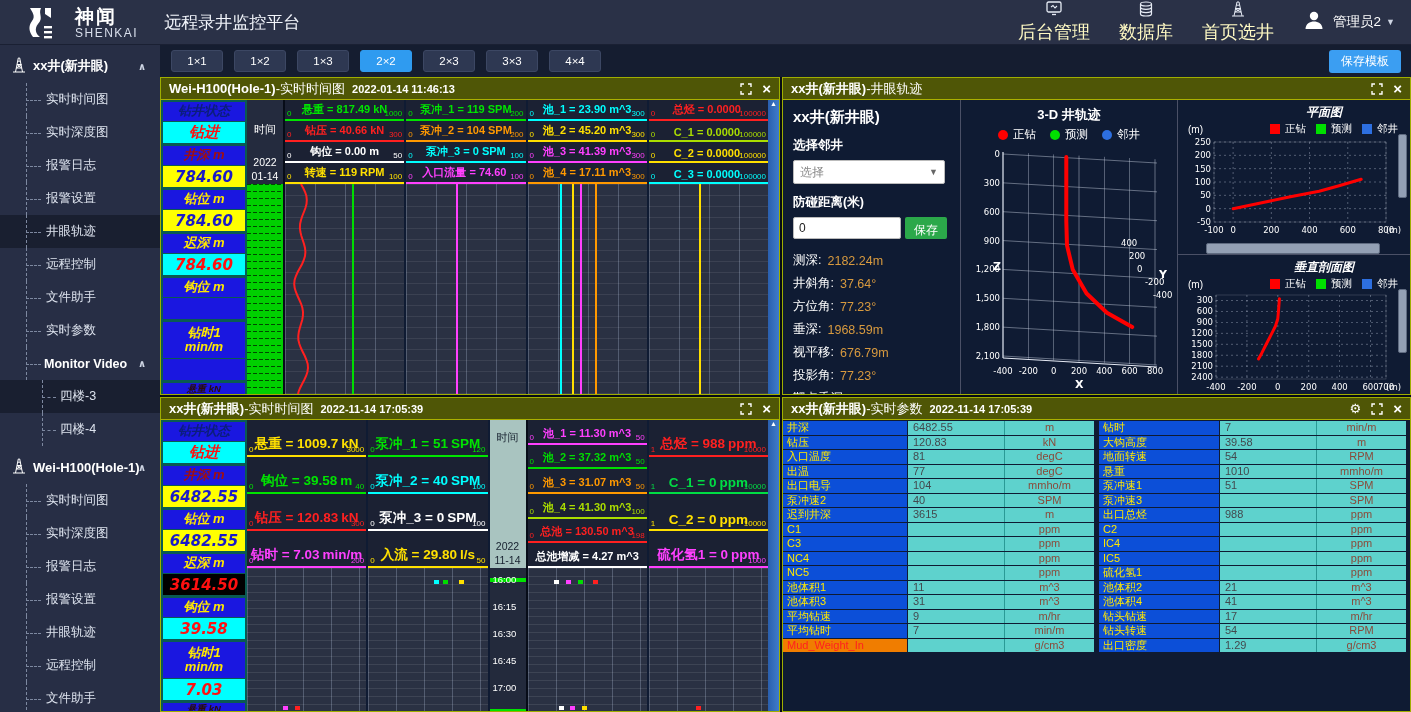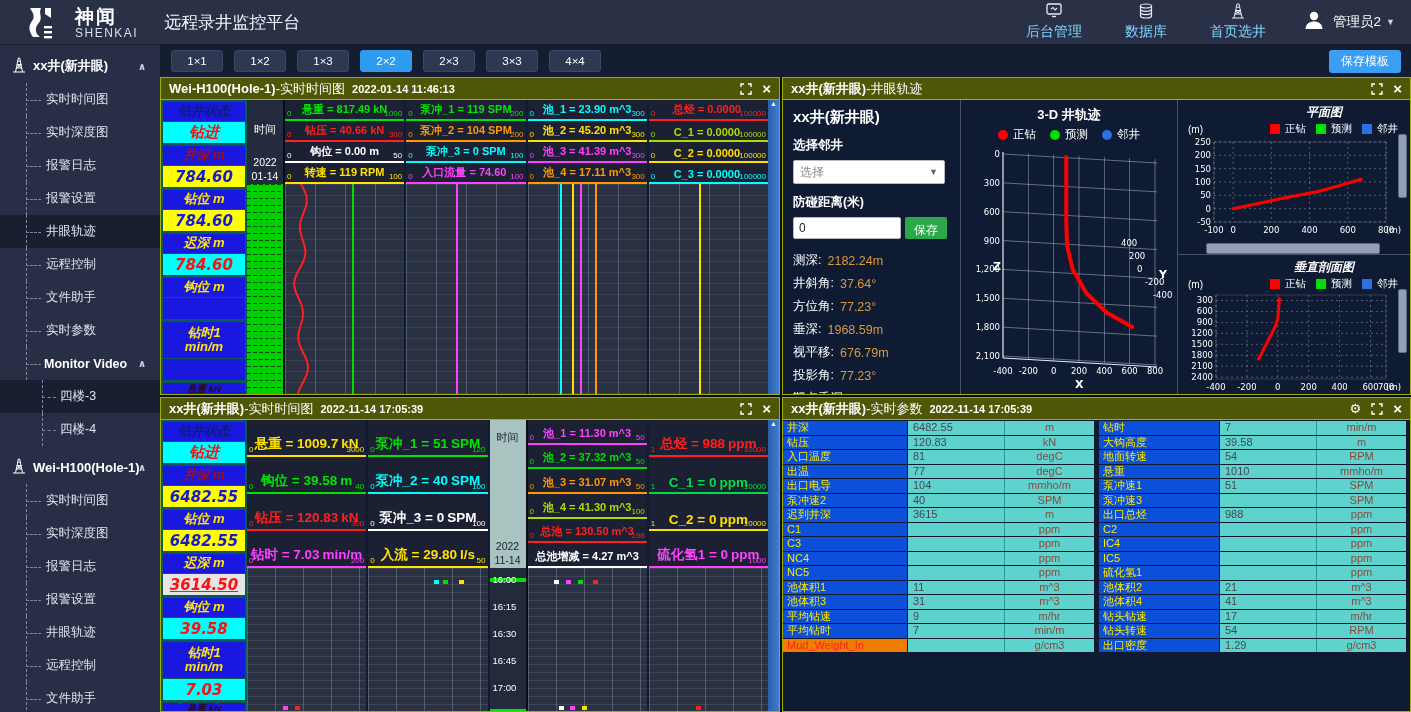--- a/index.html
+++ b/index.html
@@ -11,21 +11,21 @@
   .hdr{position:absolute;left:0;top:0;width:1411px;height:45px;background:#2a3147;display:flex;align-items:center;border-bottom:1px solid #1a2033}
   .logo{margin-left:28px;display:flex;align-items:flex-end}
   .brand{margin-left:9px;line-height:1}
   .brand-cn{font-size:19px;font-weight:bold;color:#fff;letter-spacing:2px}
   .brand-en{font-size:12px;color:#d9dfec;letter-spacing:1.5px;margin-top:1px}
   .hdr-title{margin-left:26px;font-size:17px;color:#f2f5fb}
   .hspacer{flex:1}
   .hnav{display:flex;align-items:center;gap:0}
   .hnav-item{width:92px;text-align:center;cursor:pointer}
   .hnav-item .hicon{display:block;height:16px;margin-bottom:3px}
-  .hnav-item .hlabel{font-size:14px;color:#7dd3fc}
+  .hnav-item .hlabel{font-size:18px;color:#fef9c3}
   .user{display:flex;align-items:center;margin:0 16px 0 18px}
   .user .uname{font-size:13.5px;color:#fff;margin:0 5px 0 7px}
   .caret-down{font-size:9px;color:#cfd6e4}
 
   
   .sidebar{position:absolute;left:0;top:45px;width:160px;height:667px;background:#272e45;overflow:hidden}
   .s-row{position:relative;display:flex;align-items:center;cursor:pointer}
   .s-row[data-type="group"]{height:34px;padding-left:12px;font-weight:bold;font-size:13px;color:#fff;margin-top:4px}
   .s-row[data-type="subgroup"]{height:33px;padding-left:44px;font-weight:bold;font-size:12.5px;color:#fff}
   .s-row[data-type="item"]{height:33px;padding-left:46px;font-size:12.5px;color:#dde3ee}
@@ -902,21 +902,21 @@
               <div class="vval" style="background: rgb(255, 255, 0); color: rgb(26, 26, 200);">
                 <span>6482.55</span>
               </div>
             </div>
 
             <div>
               <div class="vlab" style="color: rgb(255, 232, 0);">
                 <span>迟深 m</span>
                 <span></span>
               </div>
-              <div class="vval" style="background: #e5e5e5; color: rgb(255, 16, 16); text-decoration: underline;">
+              <div class="vval" style="background: #000000; color: rgb(255, 16, 16);">
                 <span>3614.50</span>
               </div>
             </div>
 
             <div>
               <div class="vlab" style="color: rgb(255, 232, 0);">
                 <span>钩位 m</span>
                 <span></span>
               </div>
               <div class="vval" style="background: rgb(0, 255, 255); color: rgb(255, 16, 16);">

